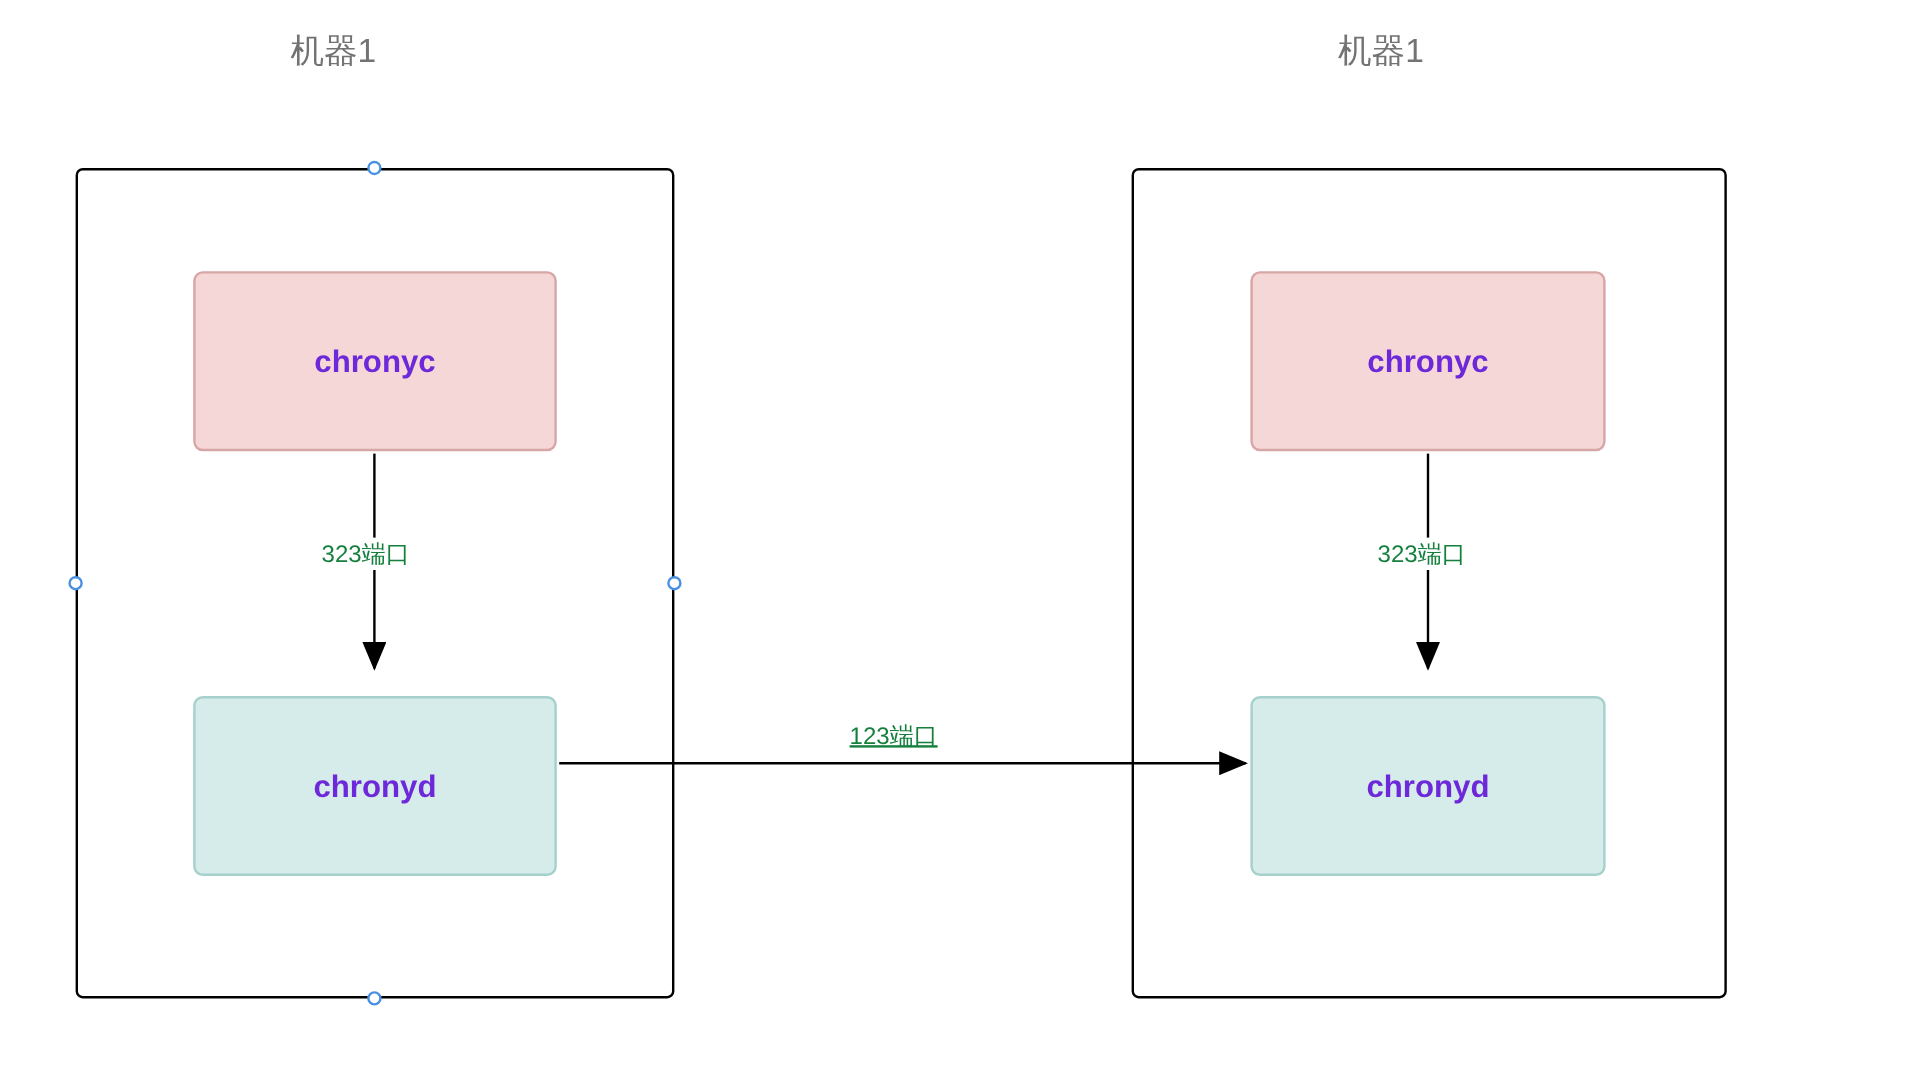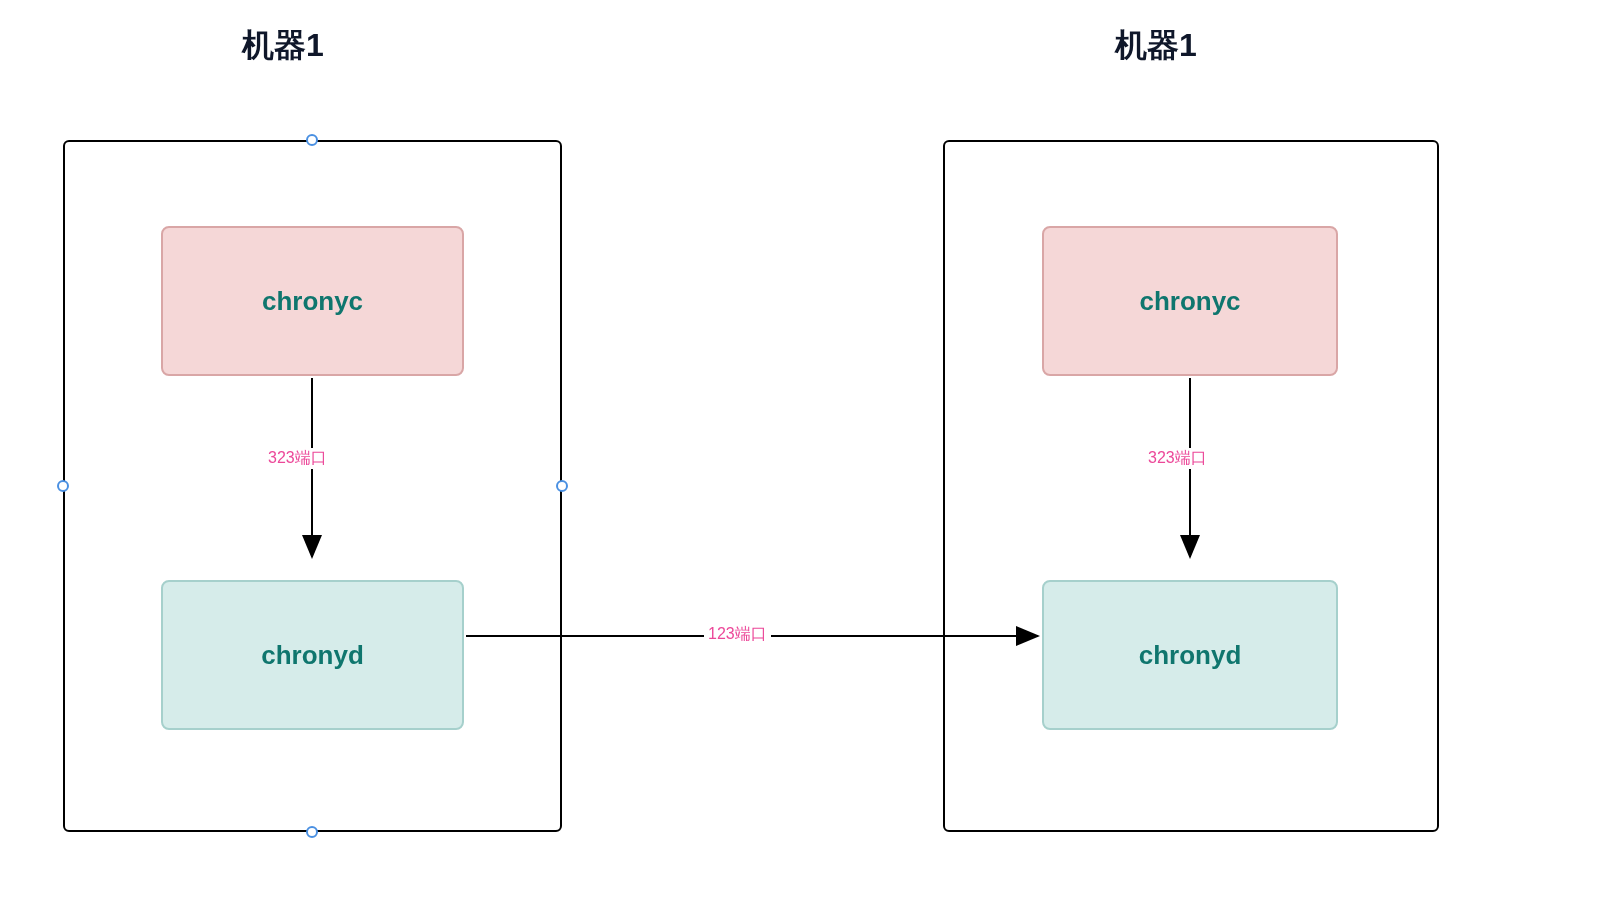--- a/index.html
+++ b/index.html
@@ -14,53 +14,53 @@
       height: 907px;
       position: relative;
     }
     .diagram-container {
       position: relative;
       width: 100%;
       height: 100%;
     }
     .machine-title {
       position: absolute;
-      font-size: 32px;
-      font-weight: bold;
-      color: #0f172a;
+      font-size: 28px;
+      font-weight: normal;
+      color: #737373;
     }
     .machine-box {
       position: absolute;
       border: 2px solid #000;
       border-radius: 6px;
       background: #fff;
     }
     .node-box {
       position: absolute;
       border-radius: 8px;
       display: flex;
       align-items: center;
       justify-content: center;
       font-size: 26px;
       font-weight: bold;
-      color: #0f766e;
+      color: #6d28d9;
     }
     .chronyc-box {
       background: #f5d7d7;
       border: 2px solid #d9a6a6;
     }
     .chronyd-box {
       background: #d6ecea;
       border: 2px solid #a6d0cc;
       margin-top: 19px;
     }
     .edge-label {
       position: absolute;
-      font-size: 16px;
-      color: #ec4899;
+      font-size: 20px;
+      color: #15803d;
       background: #fff;
       padding: 0 4px;
     }
     .selection-handle {
       position: absolute;
       width: 12px;
       height: 12px;
       background: #fff;
       border: 2px solid #4a90e2;
       border-radius: 50%;
@@ -116,15 +116,15 @@
 
     <line x1="312" y1="378" x2="312" y2="557" stroke="#000" stroke-width="2" marker-end="url(#arrowhead)"></line>
 
     <line x1="1190" y1="378" x2="1190" y2="557" stroke="#000" stroke-width="2" marker-end="url(#arrowhead)"></line>
 
     <line x1="466" y1="636" x2="1038" y2="636" stroke="#000" stroke-width="2" marker-end="url(#arrowhead)"></line>
   </svg>
 
   <div class="edge-label" style="left:264px; top:448px;">323端口</div>
   <div class="edge-label" style="left:1144px; top:448px;">323端口</div>
-  <div class="edge-label" style="left:704px; top:624px;">123端口</div>
+  <div class="edge-label" style="left:704px; top:600px;text-decoration:underline;">123端口</div>
 
 </div>
 
 </body></html>

